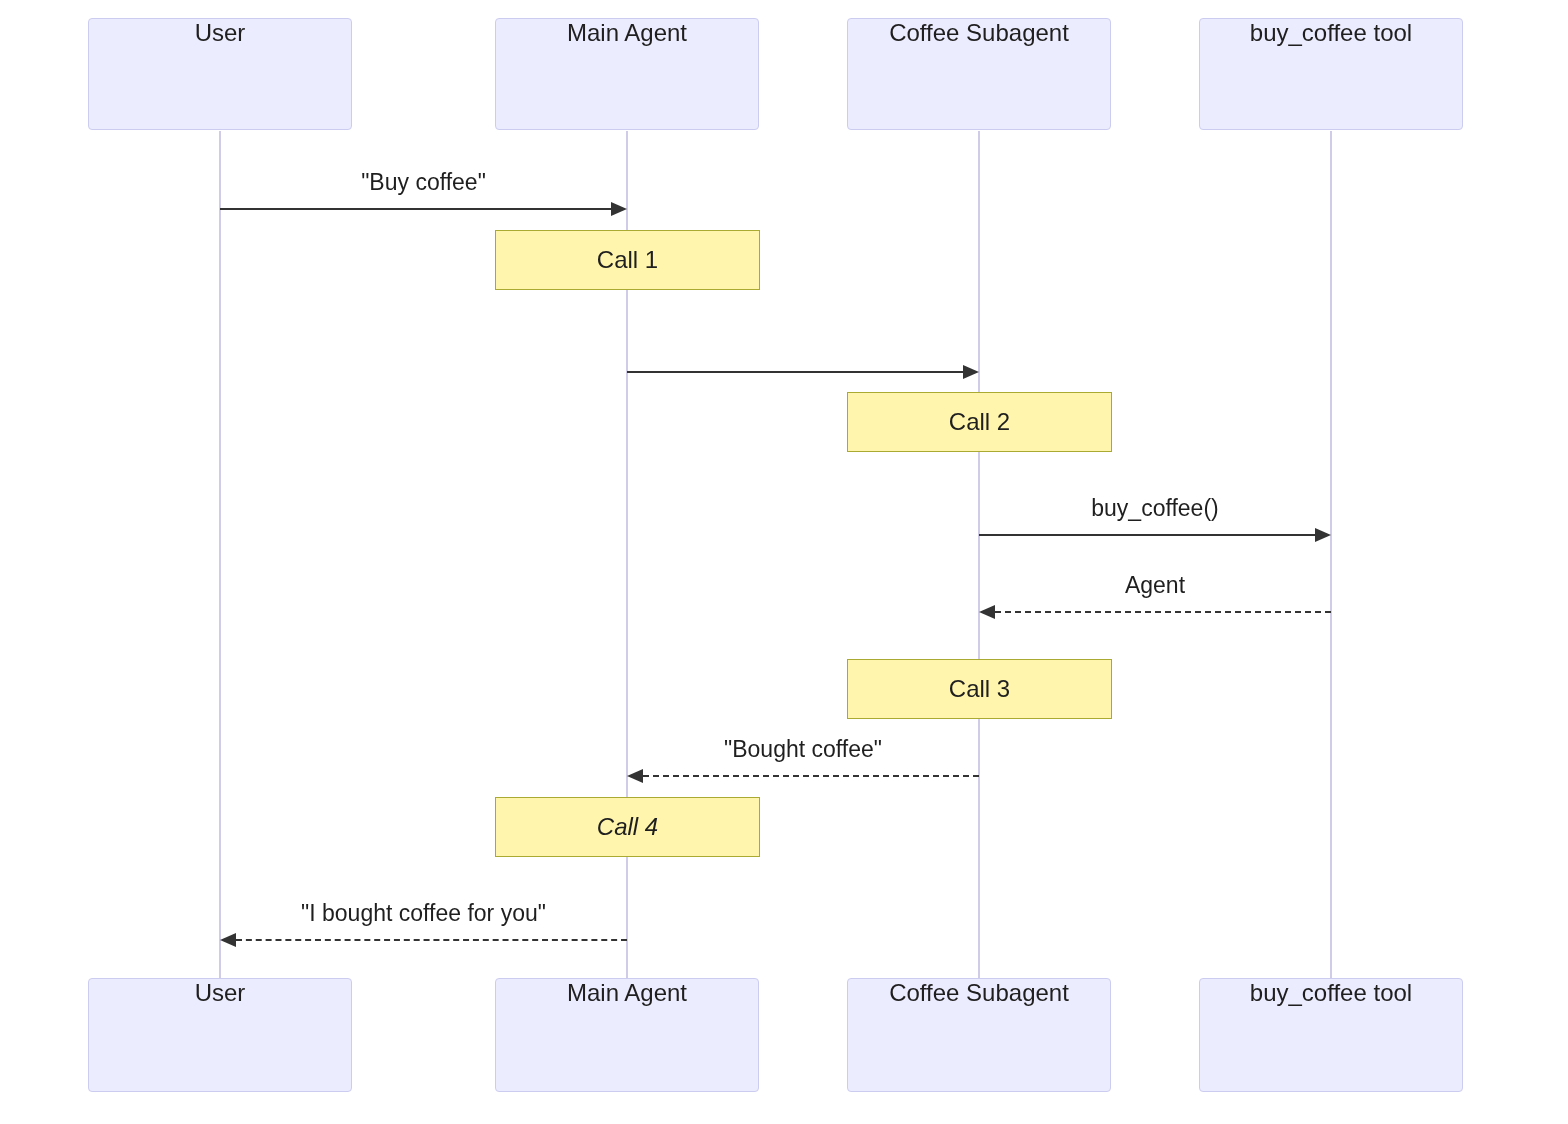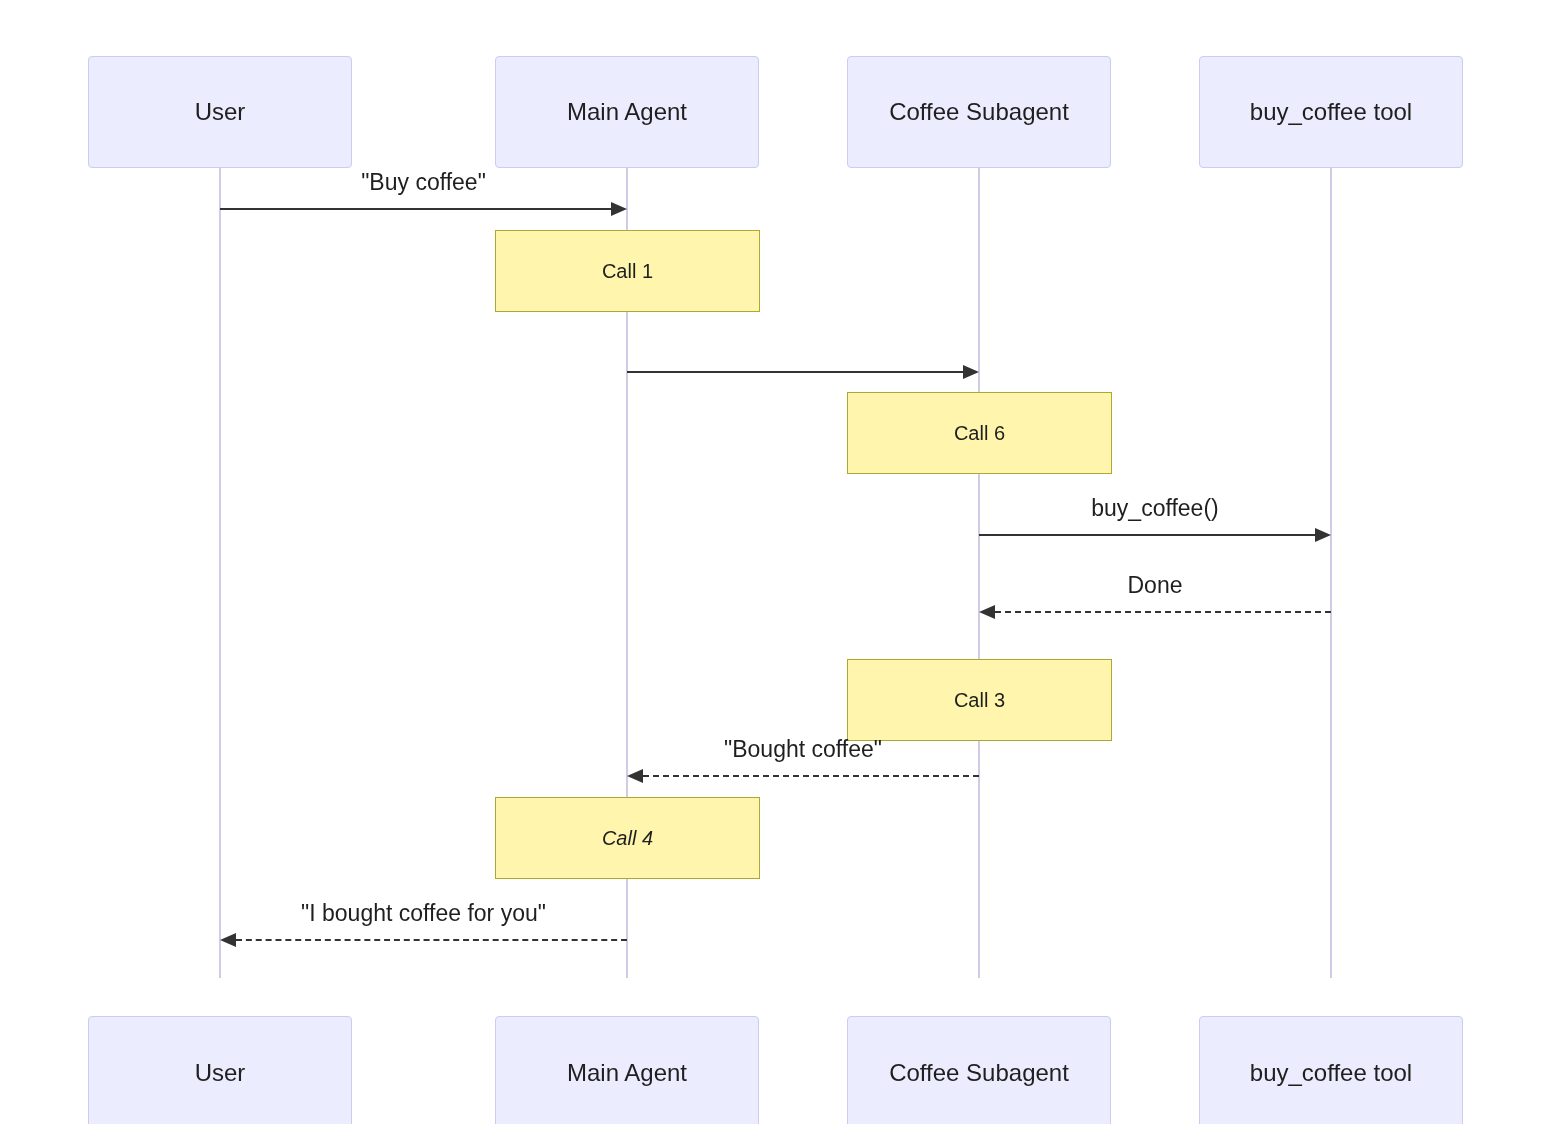--- a/index.html
+++ b/index.html
@@ -24,38 +24,36 @@
     background: var(--lifeline, #d0cce8);
   }
   .participant {
     position: absolute;
     width: 264px;
     height: 112px;
     background: var(--participant-fill, #ECECFF);
     border: 1px solid var(--participant-border, #ccccf0);
     border-radius: 4px;
     display: flex;
-    align-items: center;
     justify-content: center;
     font-size: 24px;
     box-sizing: border-box;
-    margin-top: 38px;
   }
   .participant.top { top: 18px; }
   .participant.bottom { top: 978px; height: 114px; }
   .note {
     position: absolute;
     width: 265px;
-    height: 82px;
+    height: 60px;
     background: var(--note-fill, #FFF5AD);
     border: 1px solid var(--note-border, #AAAA33);
     display: flex;
     align-items: center;
     justify-content: center;
-    font-size: 20px;
+    font-size: 24px;
     box-sizing: border-box;
   }
   .msg-label {
     position: absolute;
     text-align: center;
     font-size: 23px;
     line-height: 28px;
     height: 28px;
     white-space: nowrap;
   }
@@ -116,28 +114,28 @@
   <div class="arrowhead right" style="left:611px;top:202px;"></div>
 
   <div class="note" style="left:495px;top:230px;">
     <span>Call 1</span>
   </div>
 
   <div class="msg-line" style="left:627px;top:371px;width:336px;"></div>
   <div class="arrowhead right" style="left:963px;top:365px;"></div>
 
   <div class="note" style="left:847px;top:392px;">
-    <span>Call 6</span>
+    <span>Call 2</span>
   </div>
 
   <div class="msg-label" style="left:990px;top:494px;width:330px;">buy_coffee()</div>
   <div class="msg-line" style="left:979px;top:534px;width:336px;"></div>
   <div class="arrowhead right" style="left:1315px;top:528px;"></div>
 
-  <div class="msg-label" style="left:990px;top:571px;width:330px;">Done</div>
+  <div class="msg-label" style="left:990px;top:571px;width:330px;">Agent</div>
   <div class="msg-line dashed" style="left:995px;top:611px;width:336px;"></div>
   <div class="arrowhead left" style="left:979px;top:605px;"></div>
 
   <div class="note" style="left:847px;top:633px;margin-top:26px;">
     <span>Call 3</span>
   </div>
 
   <div class="msg-label" style="left:640px;top:735px;width:326px;">"Bought coffee"</div>
   <div class="msg-line dashed" style="left:643px;top:775px;width:336px;"></div>
   <div class="arrowhead left" style="left:627px;top:769px;"></div>

